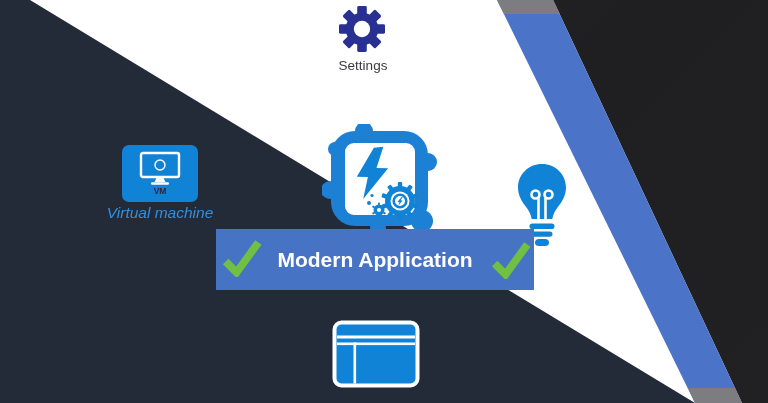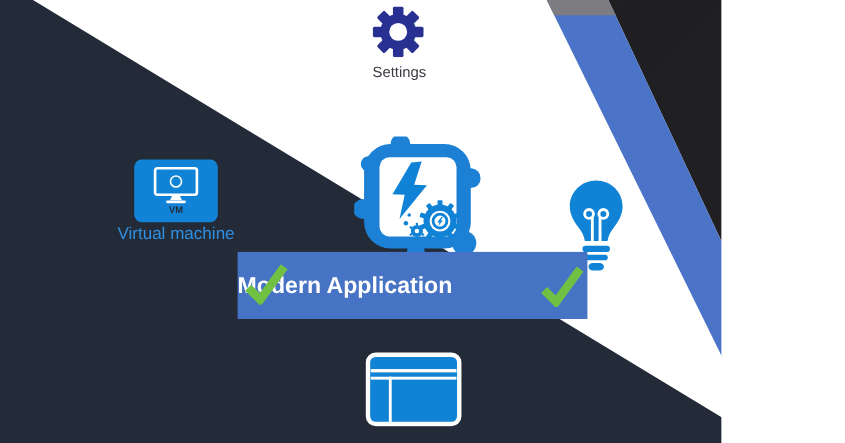--- a/index.html
+++ b/index.html
@@ -1,17 +1,17 @@
 <!DOCTYPE html>
 <html style="--azure: #1183D6; --blob-azure: #1C80D4; --indigo-gear: #283191; --banner-blue: #4673C4; --stripe-blue: #4B73C8; --stripe-cap-gray: #7D7D81; --dark-navy: #232B39; --near-black: #212124; --check-green: #71C044; --settings-text: #3A3A44; --vm-label-blue: #2F8FE0; --background-white: #FFFFFF;"><head>
 <meta charset="utf-8">
 <style>
   html,body{margin:0;padding:0;background:#fff;}
   .stage{
-    position:relative;width:656px;height:403px;overflow:hidden;
+    position:relative;width:768px;height:403px;overflow:hidden;
     background:#ffffff;
     font-family:"Liberation Sans","DejaVu Sans",sans-serif;
   }
   .layer{position:absolute;inset:0;}
   
   .dark-wedge{
     background:var(--dark-navy);
     clip-path:polygon(30px 0, 0 0, 0 403px, 695px 403px);
   }
   
@@ -43,33 +43,33 @@
   .vm-tile{
     left:122px;top:145px;width:76px;height:57px;border-radius:7px;
     background:var(--azure);display:flex;flex-direction:column;align-items:center;
     justify-content:flex-start;padding-top:6px;box-sizing:border-box;
   }
   .vm-badge{
     font-size:8.5px;font-weight:600;color:var(--dark-navy);margin-top:0px;line-height:9px;
   }
   .vm-label{
     left:75px;top:204px;width:170px;text-align:center;
-    font-size:15.5px;color:var(--vm-label-blue);
+    font-size:15.5px;color:var(--vm-label-blue);font-style:italic;
   }
   
   .app-icon{left:322px;top:124px;width:115px;height:110px;}
   
   .bulb-icon{left:516px;top:163px;width:52px;height:84px;}
   
   .browser-icon{left:332px;top:320px;width:88px;height:68px;}
   
   .banner{
     left:216px;top:229px;width:318px;height:61px;
     background:var(--banner-blue);
-    display:flex;flex-direction:column;align-items:flex-start;justify-content:center;
+    display:flex;flex-direction:column;align-items:center;justify-content:center;
   }
   .banner-line{
     color:#ffffff;font-weight:bold;font-size:21px;line-height:27px;
     text-align:center;white-space:nowrap;
   }
   .check{position:absolute;width:42px;height:40px;}
   .check-left{left:5px;top:8px;}
   .check-right{left:274px;top:10px;}
   svg{display:block;}
   .f-azure{fill:var(--azure);}

